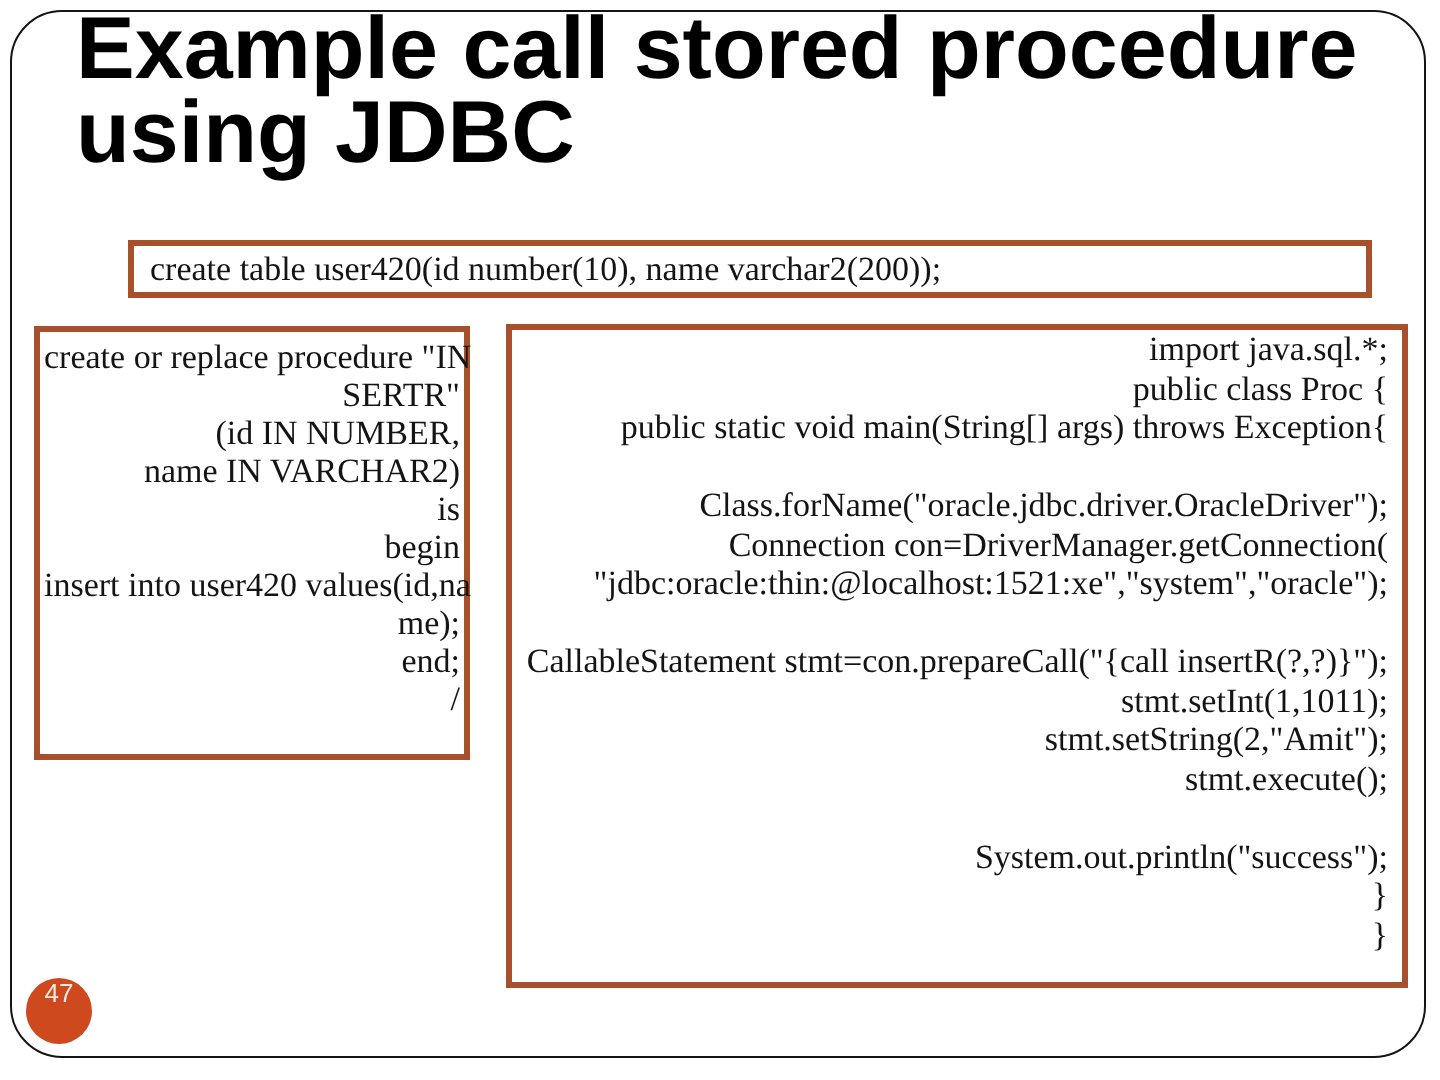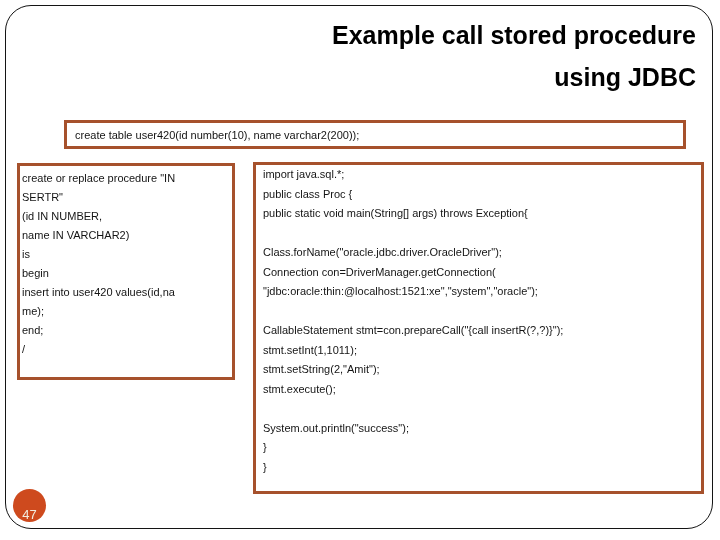--- a/index.html
+++ b/index.html
@@ -23,41 +23,42 @@
     height: 524px;
     border: 1px solid #141414;
     border-radius: 26px;
     box-sizing: border-box;
   }
   .title {
     position: absolute;
     top: 2px;
     left: 36px;
     width: 648px;
-    margin: 12px;
-    text-align: right;
+    margin: 2px;
+    text-align: left;
     font-family: "Liberation Sans", sans-serif;
     font-weight: bold;
-    font-size: 25px;
+    font-size: 44px;
     line-height: 42px;
     color: #000000;
     white-space: pre-line;
   }
   .code-box {
     position: absolute;
     border: 3px solid var(--accent, #A6512C);
     box-sizing: border-box;
     background: #ffffff;
   }
   .code {
     margin: 0;
-    font-family: Liberation Sans, sans-serif;
-    font-size: 11px;
+    font-family: Liberation Serif, serif;
+    font-size: 17px;
     color: #141414;
     white-space: pre;
+    text-align: right;
   }
   .top-box {
     left: 64px;
     top: 120px;
     width: 622px;
     height: 29px;
     display: flex;
     align-items: center;
     padding-left: 8px;
   }
@@ -83,21 +84,21 @@
   }
   .page-badge {
     position: absolute;
     left: 13px;
     top: 489px;
     width: 33px;
     height: 33px;
     border-radius: 50%;
     background: var(--badge, #CE4A1E);
     display: flex;
-    align-items: flex-end;
+    align-items: flex-start;
     justify-content: center;
   }
   .page-badge span {
     color: #F2ECDF;
     font-size: 13px;
     font-family: "Liberation Sans", sans-serif;
   }
 </style>
 </head>
 <body>

